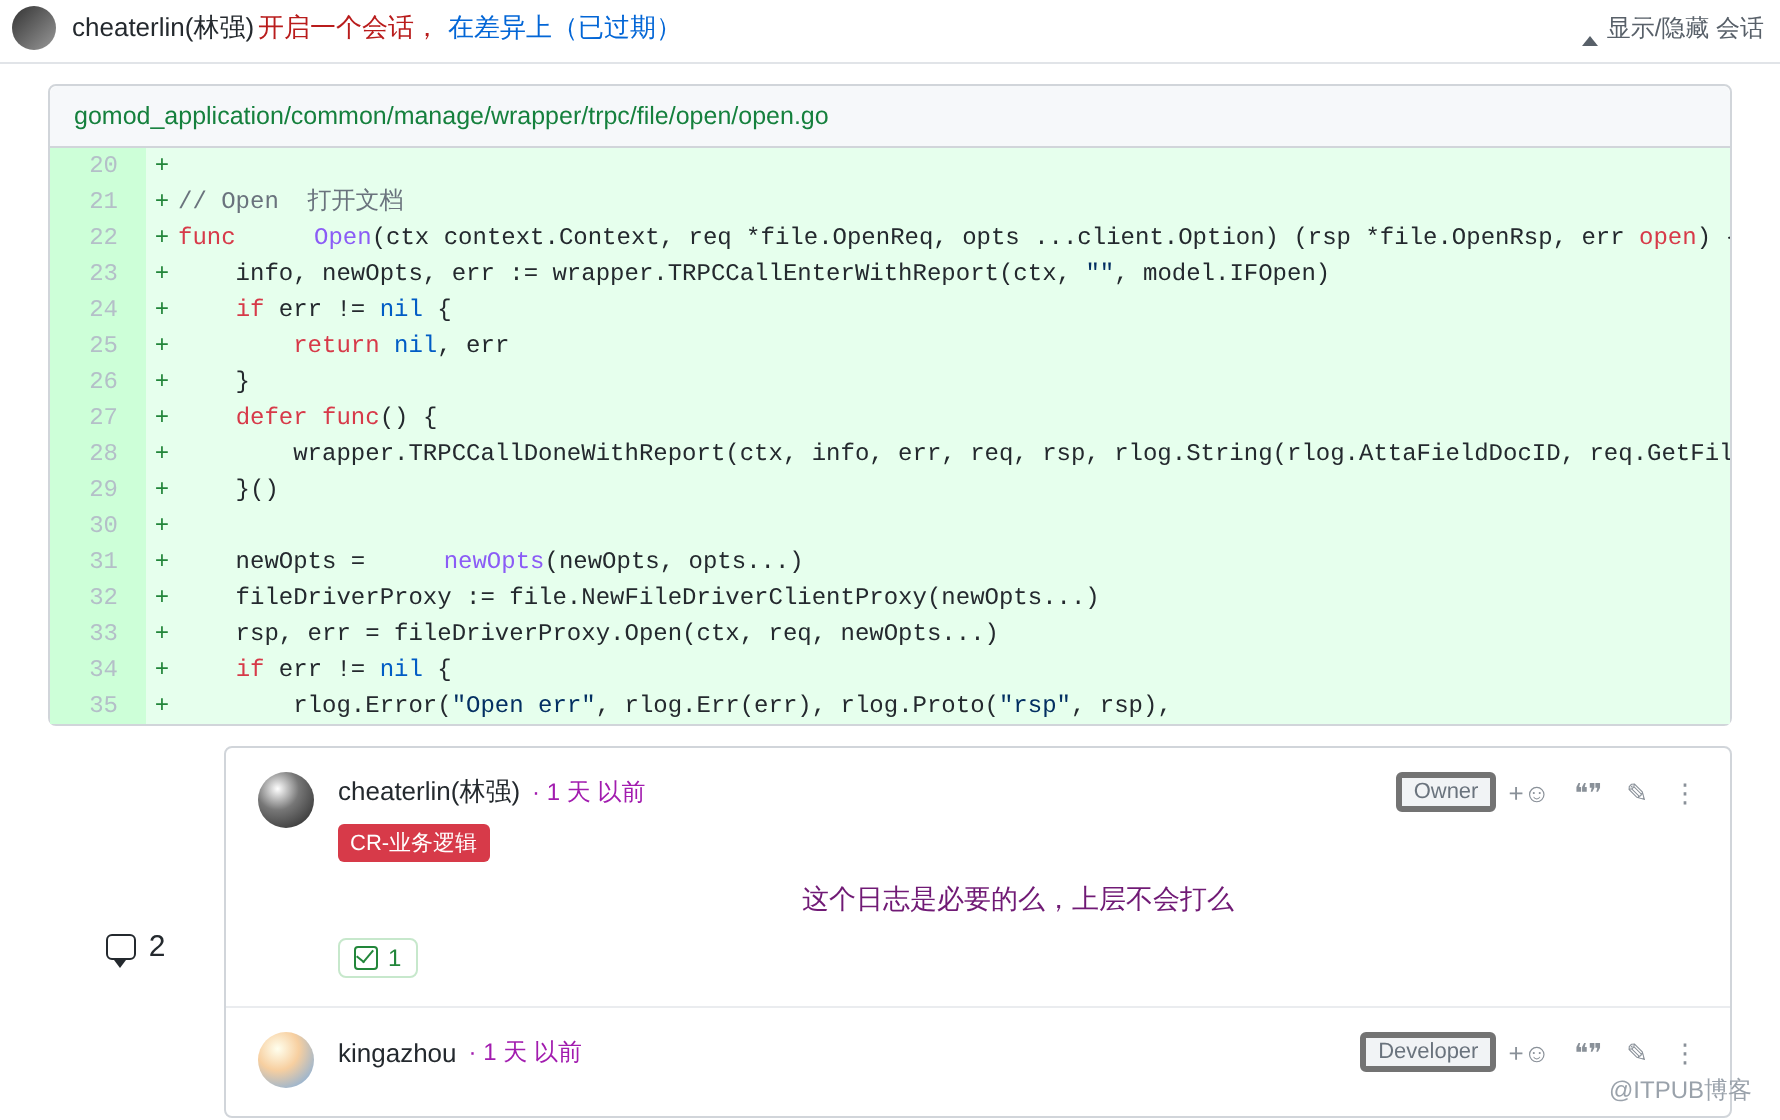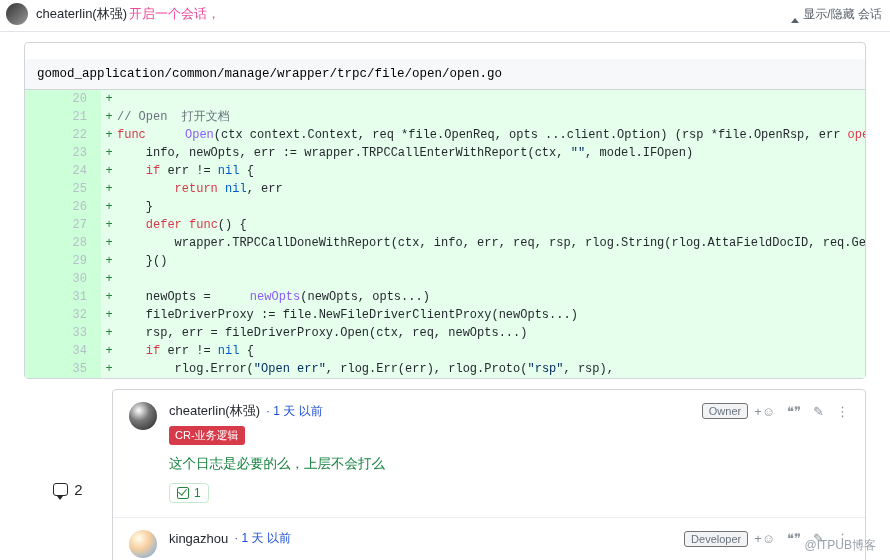--- a/index.html
+++ b/index.html
@@ -22,21 +22,21 @@
     border-bottom: 1px solid #e1e4e8;
   }
   .avatar-top {
     width: 22px; height: 22px;
     border-radius: 50%;
     background: linear-gradient(135deg,#333 0%,#999 100%);
     flex-shrink: 0;
     margin-right: 8px;
   }
   .topbar .name { color: #24292e; margin-right: 2px; }
-  .topbar .start { color: #ec4899; }
+  .topbar .start { color: #b91c1c; }
   .topbar .diff-link { color: #0366d6; margin-left: 4px; font-weight: 500;}
   .topbar .right {
     margin-left: auto;
     font-size: 12px;
     color: #586069;
     display: flex;
     align-items: flex-end;
     gap: 4px;
   }
   .chev-up {
@@ -49,37 +49,36 @@
   
   .diff-wrap {
     margin: 10px 24px 0 24px;
     border: 1px solid #d1d5da;
     border-radius: 4px;
     background:#fff;
   }
   .diff-path {
     padding: 8px 12px;
     background: #f6f8fa;
-    font-family: Liberation Mono, monospace;
+    font-family: Liberation Sans, sans-serif;
     font-size: 12.5px;
-    color: #000000;
+    color: #15803d;
     border-bottom: 1px solid #d1d5da;
     border-radius: 4px 4px 0 0;
-    margin-top: 16px;
   }
 
   
   .code {
     font-family: SFMono-Regular, Consolas, "Liberation Mono", Menlo, monospace;
     font-size: 12px;
     line-height: 18px;
   }
   .code-row { display: flex; background: #e6ffed; }
   .ln {
-    width: 76px;
+    width: 48px;
     text-align: right;
     padding-right: 14px;
     color: #b4bfc8;
     background: #cdffd8;
     user-select: none;
     flex-shrink: 0;
   }
   .plus {
     width: 16px;
     color: #22863a;
@@ -154,43 +153,43 @@
     width:28px;height:28px;border-radius:50%;
     flex-shrink:0;
   }
   .c-avatar.a1{ background: radial-gradient(circle at 35% 30%, #fff 0%, #777 40%, #222 100%); }
   .c-avatar.a2{ background: radial-gradient(circle at 35% 30%, #ffe 0%, #f7cfa0 40%, #6aa7e8 100%); }
   .c-body { flex:1; min-width:0; }
   .c-head {
     display:flex;align-items:center;gap:6px;
   }
   .c-head .author { color:#24292e; font-weight:500; font-size:13px;}
-  .c-head .time   { color:#1d4ed8; font-size:12px;}
+  .c-head .time   { color:#a21caf; font-size:12px;}
   .c-head .spacer { flex:1; }
   .role-badge {
     font-size:11px;
     color:#6a737d;
     background:#f1f3f5;
-    border:1px solid #737373;
+    border:3px solid #737373;
     border-radius:3px;
     padding:1px 6px;
     text-align:right;
   }
   .c-actions { display:flex; gap:12px; color:#8a9199; align-items:center;}
   .c-actions span { cursor:pointer; font-size:13px; }
   .tag-red {
     display:inline-block;
     background:#d73a49;
     color:#fff;
     font-size:11px;
     padding:2px 6px;
     border-radius:3px;
     margin:6px 0 6px 0;
   }
-  .c-text { font-size:13.5px; color:#15803d; margin-top:4px;}
+  .c-text { font-size:13.5px; color:#701a75; margin-top:4px;text-align:center;}
   .react {
     margin-top:10px;
     display:inline-flex;align-items:center;gap:5px;
     border:1px solid #c7e8cc;
     border-radius:4px;
     padding:2px 7px;
     font-size:12px;
     color:#22863a;
     background:#fff;
   }
@@ -212,20 +211,21 @@
     color:#9aa2ab;
   }
 </style>
 </head>
 <body>
 
 <div class="topbar">
   <div class="avatar-top"></div>
   <span class="name">cheaterlin(林强)</span>
   <span class="start">开启一个会话，</span>
+  <a class="diff-link">在差异上（已过期）</a>
   <div class="right">
     <span class="chev-up"></span>
     <span>显示/隐藏 会话</span>
   </div>
 </div>
 
 <div class="diff-wrap">
   <div class="diff-path">gomod_application/common/manage/wrapper/trpc/file/open/open.go</div>
   <div class="code" id="code-area">
       <div class="code-row">

